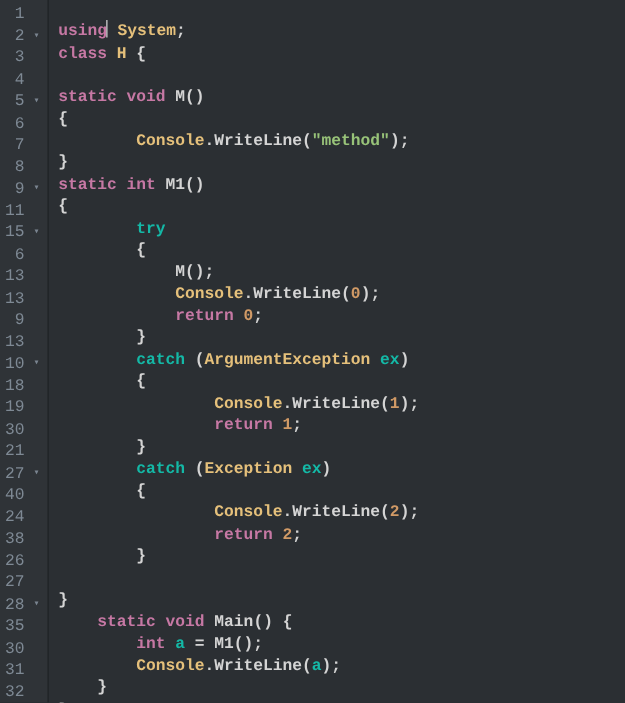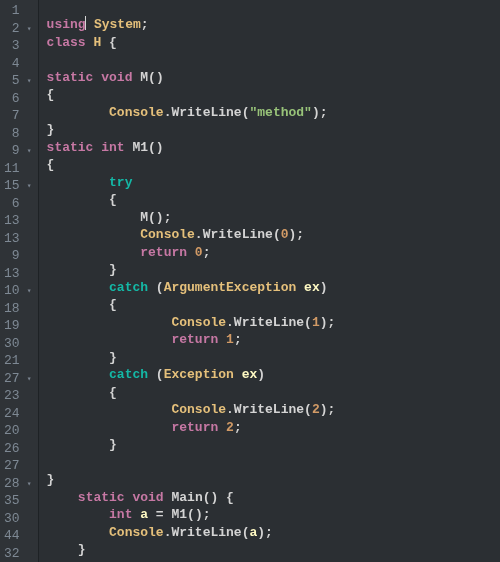--- a/index.html
+++ b/index.html
@@ -56,21 +56,21 @@
     margin-left: -1px;
   }
   .tok-kw    { color: #c678a4; }   
   .tok-try   { color: #14b8a6; }
   .tok-type  { color: #e5c07b; }
   .tok-func  { color: #d4d4d4; }
   .tok-punc  { color: #d4d4d4; }
   .tok-brace { color: #d4d4d4; }
   .tok-str   { color: #98c379; }
   .tok-num   { color: #d19a66; }
-  .tok-var   { color: #fef9c3; }
+  .tok-var   { color: #14b8a6; }
 </style>
 </head>
 <body>
 
 <div class="editor">
   <div class="gutter">
       <div class="ln">
         <span>1</span>
         <span class="fold"></span>
       </div>
@@ -152,29 +152,29 @@
       </div>
       <div class="ln">
         <span>21</span>
         <span class="fold"></span>
       </div>
       <div class="ln">
         <span>27</span>
         <span class="fold">▾</span>
       </div>
       <div class="ln">
-        <span>23</span>
+        <span>40</span>
         <span class="fold"></span>
       </div>
       <div class="ln">
         <span>24</span>
         <span class="fold"></span>
       </div>
       <div class="ln">
-        <span>20</span>
+        <span>38</span>
         <span class="fold"></span>
       </div>
       <div class="ln">
         <span>26</span>
         <span class="fold"></span>
       </div>
       <div class="ln">
         <span>27</span>
         <span class="fold"></span>
       </div>
@@ -184,21 +184,21 @@
       </div>
       <div class="ln">
         <span>35</span>
         <span class="fold"></span>
       </div>
       <div class="ln">
         <span>30</span>
         <span class="fold"></span>
       </div>
       <div class="ln">
-        <span>44</span>
+        <span>31</span>
         <span class="fold"></span>
       </div>
       <div class="ln">
         <span>32</span>
         <span class="fold"></span>
       </div>
     </div>
   <div class="code"><div class="line"><span class="tok-kw">using</span><span class="cursor"></span><span class="tok-punc"> </span><span class="tok-type">System</span><span class="tok-punc">;</span></div><div class="line"><span class="tok-kw">class</span><span class="tok-punc"> </span><span class="tok-type">H</span><span class="tok-punc"> </span><span class="tok-brace">{</span></div><div class="line"></div><div class="line"><span class="tok-kw">static</span><span class="tok-punc"> </span><span class="tok-kw">void</span><span class="tok-punc"> </span><span class="tok-func">M</span><span class="tok-punc">()</span></div><div class="line"><span class="tok-brace">{</span></div><div class="line">        <span class="tok-type">Console</span><span class="tok-punc">.</span><span class="tok-func">WriteLine</span><span class="tok-punc">(</span><span class="tok-str">"method"</span><span class="tok-punc">);</span></div><div class="line"><span class="tok-brace">}</span></div><div class="line"><span class="tok-kw">static</span><span class="tok-punc"> </span><span class="tok-kw">int</span><span class="tok-punc"> </span><span class="tok-func">M1</span><span class="tok-punc">()</span></div><div class="line"><span class="tok-brace">{</span></div><div class="line">        <span class="tok-try">try</span></div><div class="line">        <span class="tok-brace">{</span></div><div class="line">            <span class="tok-func">M</span><span class="tok-punc">();</span></div><div class="line">            <span class="tok-type">Console</span><span class="tok-punc">.</span><span class="tok-func">WriteLine</span><span class="tok-punc">(</span><span class="tok-num">0</span><span class="tok-punc">);</span></div><div class="line">            <span class="tok-kw">return</span><span class="tok-punc"> </span><span class="tok-num">0</span><span class="tok-punc">;</span></div><div class="line">        <span class="tok-brace">}</span></div><div class="line">        <span class="tok-try">catch</span><span class="tok-punc"> (</span><span class="tok-type">ArgumentException</span><span class="tok-punc"> </span><span class="tok-var">ex</span><span class="tok-punc">)</span></div><div class="line">        <span class="tok-brace">{</span></div><div class="line">                <span class="tok-type">Console</span><span class="tok-punc">.</span><span class="tok-func">WriteLine</span><span class="tok-punc">(</span><span class="tok-num">1</span><span class="tok-punc">);</span></div><div class="line">                <span class="tok-kw">return</span><span class="tok-punc"> </span><span class="tok-num">1</span><span class="tok-punc">;</span></div><div class="line">        <span class="tok-brace">}</span></div><div class="line">        <span class="tok-try">catch</span><span class="tok-punc"> (</span><span class="tok-type">Exception</span><span class="tok-punc"> </span><span class="tok-var">ex</span><span class="tok-punc">)</span></div><div class="line">        <span class="tok-brace">{</span></div><div class="line">                <span class="tok-type">Console</span><span class="tok-punc">.</span><span class="tok-func">WriteLine</span><span class="tok-punc">(</span><span class="tok-num">2</span><span class="tok-punc">);</span></div><div class="line">                <span class="tok-kw">return</span><span class="tok-punc"> </span><span class="tok-num">2</span><span class="tok-punc">;</span></div><div class="line">        <span class="tok-brace">}</span></div><div class="line"></div><div class="line"><span class="tok-brace">}</span></div><div class="line">    <span class="tok-kw">static</span><span class="tok-punc"> </span><span class="tok-kw">void</span><span class="tok-punc"> </span><span class="tok-func">Main</span><span class="tok-punc">() </span><span class="tok-brace">{</span></div><div class="line">        <span class="tok-kw">int</span><span class="tok-punc"> </span><span class="tok-var">a</span><span class="tok-punc"> = </span><span class="tok-func">M1</span><span class="tok-punc">();</span></div><div class="line">        <span class="tok-type">Console</span><span class="tok-punc">.</span><span class="tok-func">WriteLine</span><span class="tok-punc">(</span><span class="tok-var">a</span><span class="tok-punc">);</span></div><div class="line">    <span class="tok-brace">}</span></div><div class="line"><span class="tok-brace">}</span></div></div>
 </div>
 

